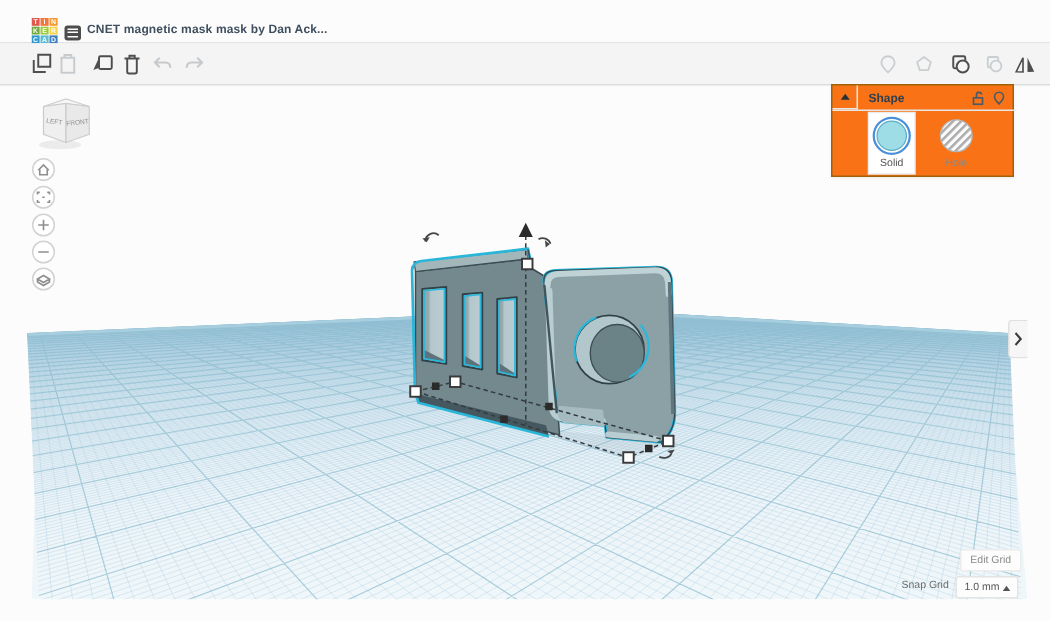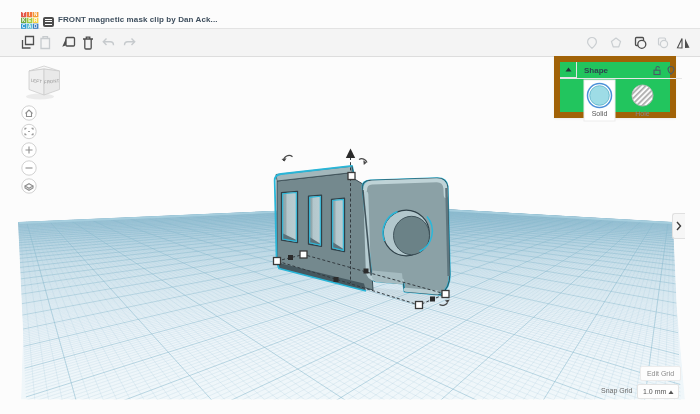--- a/index.html
+++ b/index.html
@@ -133,21 +133,21 @@
 <text x="2.7" y="15.8">C</text>
         <text x="8.7" y="15.8">A</text>
         <text x="14.7" y="15.8">D</text>
 </g>
     </svg></div>
 <div class="abs" style="left:43px;top:16.5px;width:10.5px;height:10px;background:#4d4d4d;border-radius:2px">
 <div class="abs" style="left:2px;top:2.2px;width:6.5px;height:1.2px;background:#fff"></div>
 <div class="abs" style="left:2px;top:4.6px;width:6.5px;height:1.2px;background:#fff"></div>
 <div class="abs" style="left:2px;top:7px;width:6.5px;height:1.2px;background:#fff"></div>
 </div>
-<div class="abs" style="left:58px;top:15px;font-size:8px;font-weight:bold;color:#3f4f5e;letter-spacing:0.1px">FRONT magnetic mask clip by Dan Ack...</div>
+<div class="abs" style="left:58px;top:15px;font-size:8px;font-weight:bold;color:#3f4f5e;letter-spacing:0.1px">CNET magnetic mask mask by Dan Ack...</div>
 
 <div class="abs" style="left:0;top:29px;width:700px;height:28px;background:#f4f4f4;border-bottom:1px solid #dddddd"></div>
 <svg class="abs" style="left:0;top:29px" width="700" height="28" viewBox="0 0 700 28">
 <g fill="none" stroke="#4e4e4e" stroke-width="1.3">
 <path d="M22.5,11 v8 h8 M25.5,15.5 v-8 h8 v8 z"></path>
 </g>
 <g fill="none" stroke="#c7cbce" stroke-width="1.3">
 <path d="M41,9.5 h8.5 v10 h-8.5 z M43,9.5 v-1.8 h4.5 v1.8"></path>
 </g>
 <g fill="none" stroke="#4e4e4e" stroke-width="1.3">
@@ -198,21 +198,21 @@
 </g>
 <g fill="none" stroke="#8f8f8f" stroke-width="1.1">
 <path d="M10.5,14.5 l3.5,-3.5 3.5,3.5 M11.5,14 v3.5 h5 v-3.5"></path>
 <path d="M10,30.7 v-1.5 h1.5 M18,30.7 v-1.5 h-1.5 M10,34.3 v1.5 h1.5 M18,34.3 v1.5 h-1.5 M13.2,32.5 h1.6"></path>
 <path d="M10.5,51 h7 M14,47.5 v7"></path>
 <path d="M10.5,69 h7"></path>
 <path d="M10,87 l4,-2.3 4,2.3 -4,2.3 z M10,87 v2 l4,2.3 4,-2.3 v-2"></path>
 </g>
 </svg>
 
-<div class="abs" style="left:554px;top:56px;width:122px;height:62px;background:#22c55e;border:6px solid #a16207;box-shadow:0 1px 2px rgba(0,0,0,0.06)">
+<div class="abs" style="left:554px;top:56px;width:122px;height:62px;background:#f97316;border:1px solid #a16207;box-shadow:0 1px 2px rgba(0,0,0,0.06)">
 <div class="abs" style="left:0;top:0;width:17px;height:16px;border-right:1px solid #e6e6e6;border-bottom:1px solid #e6e6e6">
 <svg width="17" height="16">
         <polygon points="5.5,9.5 8.5,5.5 11.5,9.5" fill="#27313a"></polygon>
       </svg>
 </div>
 <div class="abs" style="left:24px;top:4px;font-size:8px;font-weight:bold;color:#2f3f50">Shape</div>
 <div class="abs" style="left:0;top:16px;width:122px;height:1px;background:#e6e6e6"></div>
 <svg class="abs" style="left:92px;top:3px" width="26" height="12" viewBox="0 0 26 12">
 <g fill="none" stroke="#4a5a66" stroke-width="1.1">
 <rect x="2" y="5.2" width="6" height="4.3"></rect>

